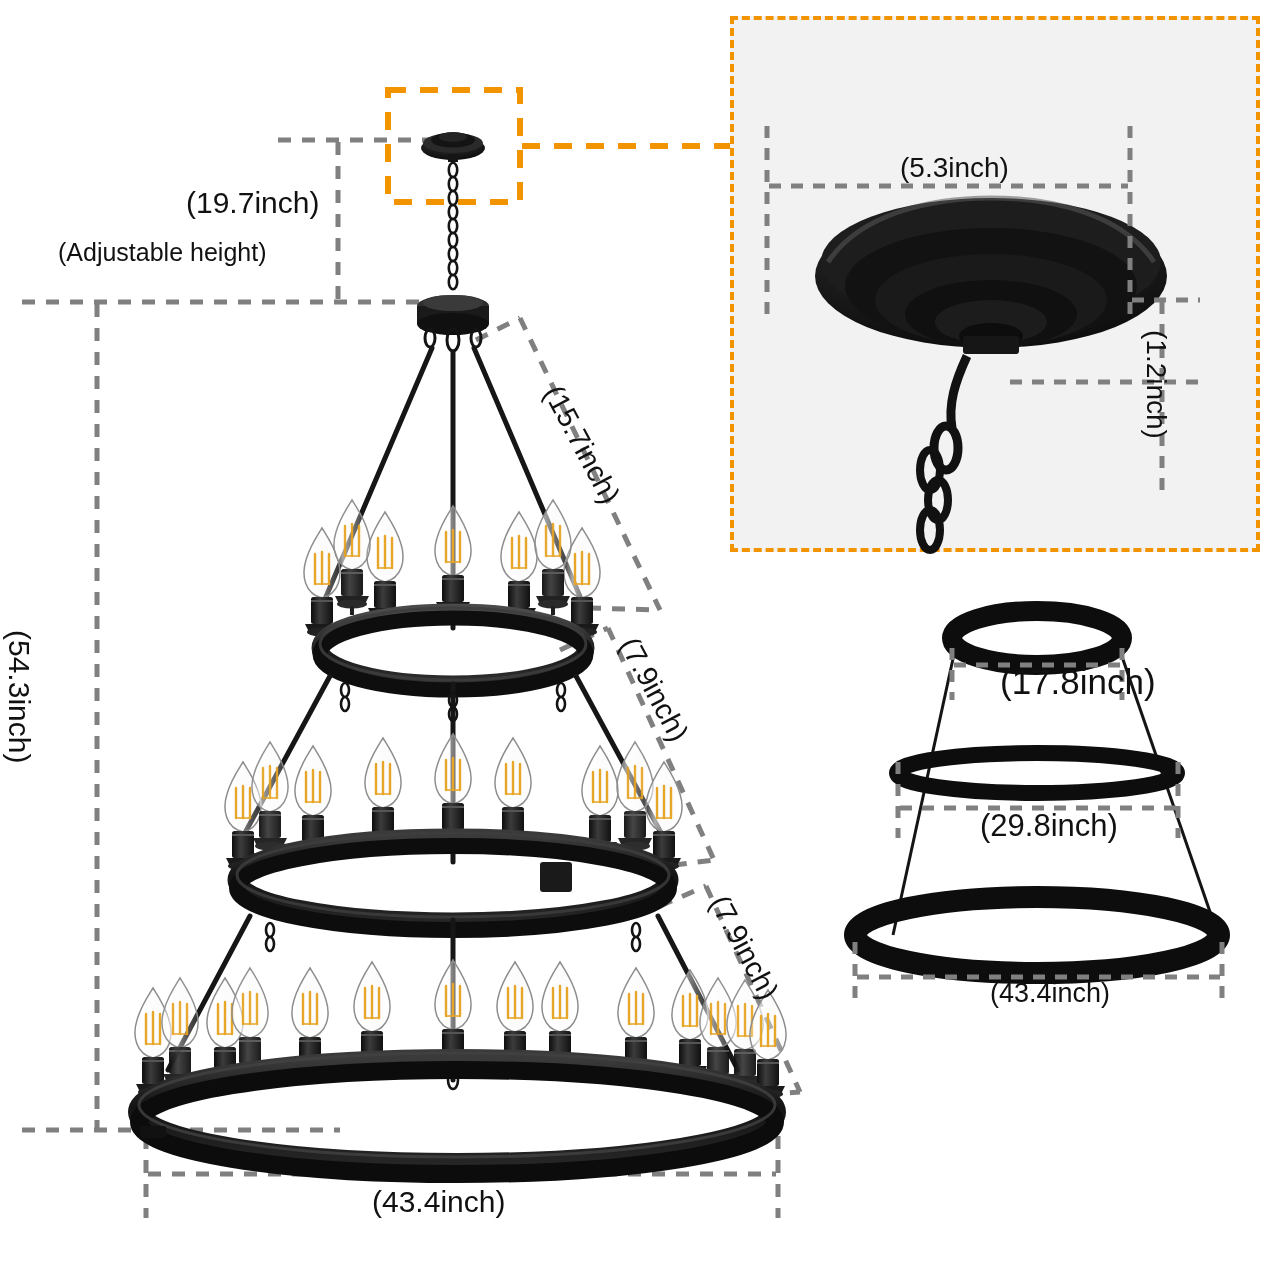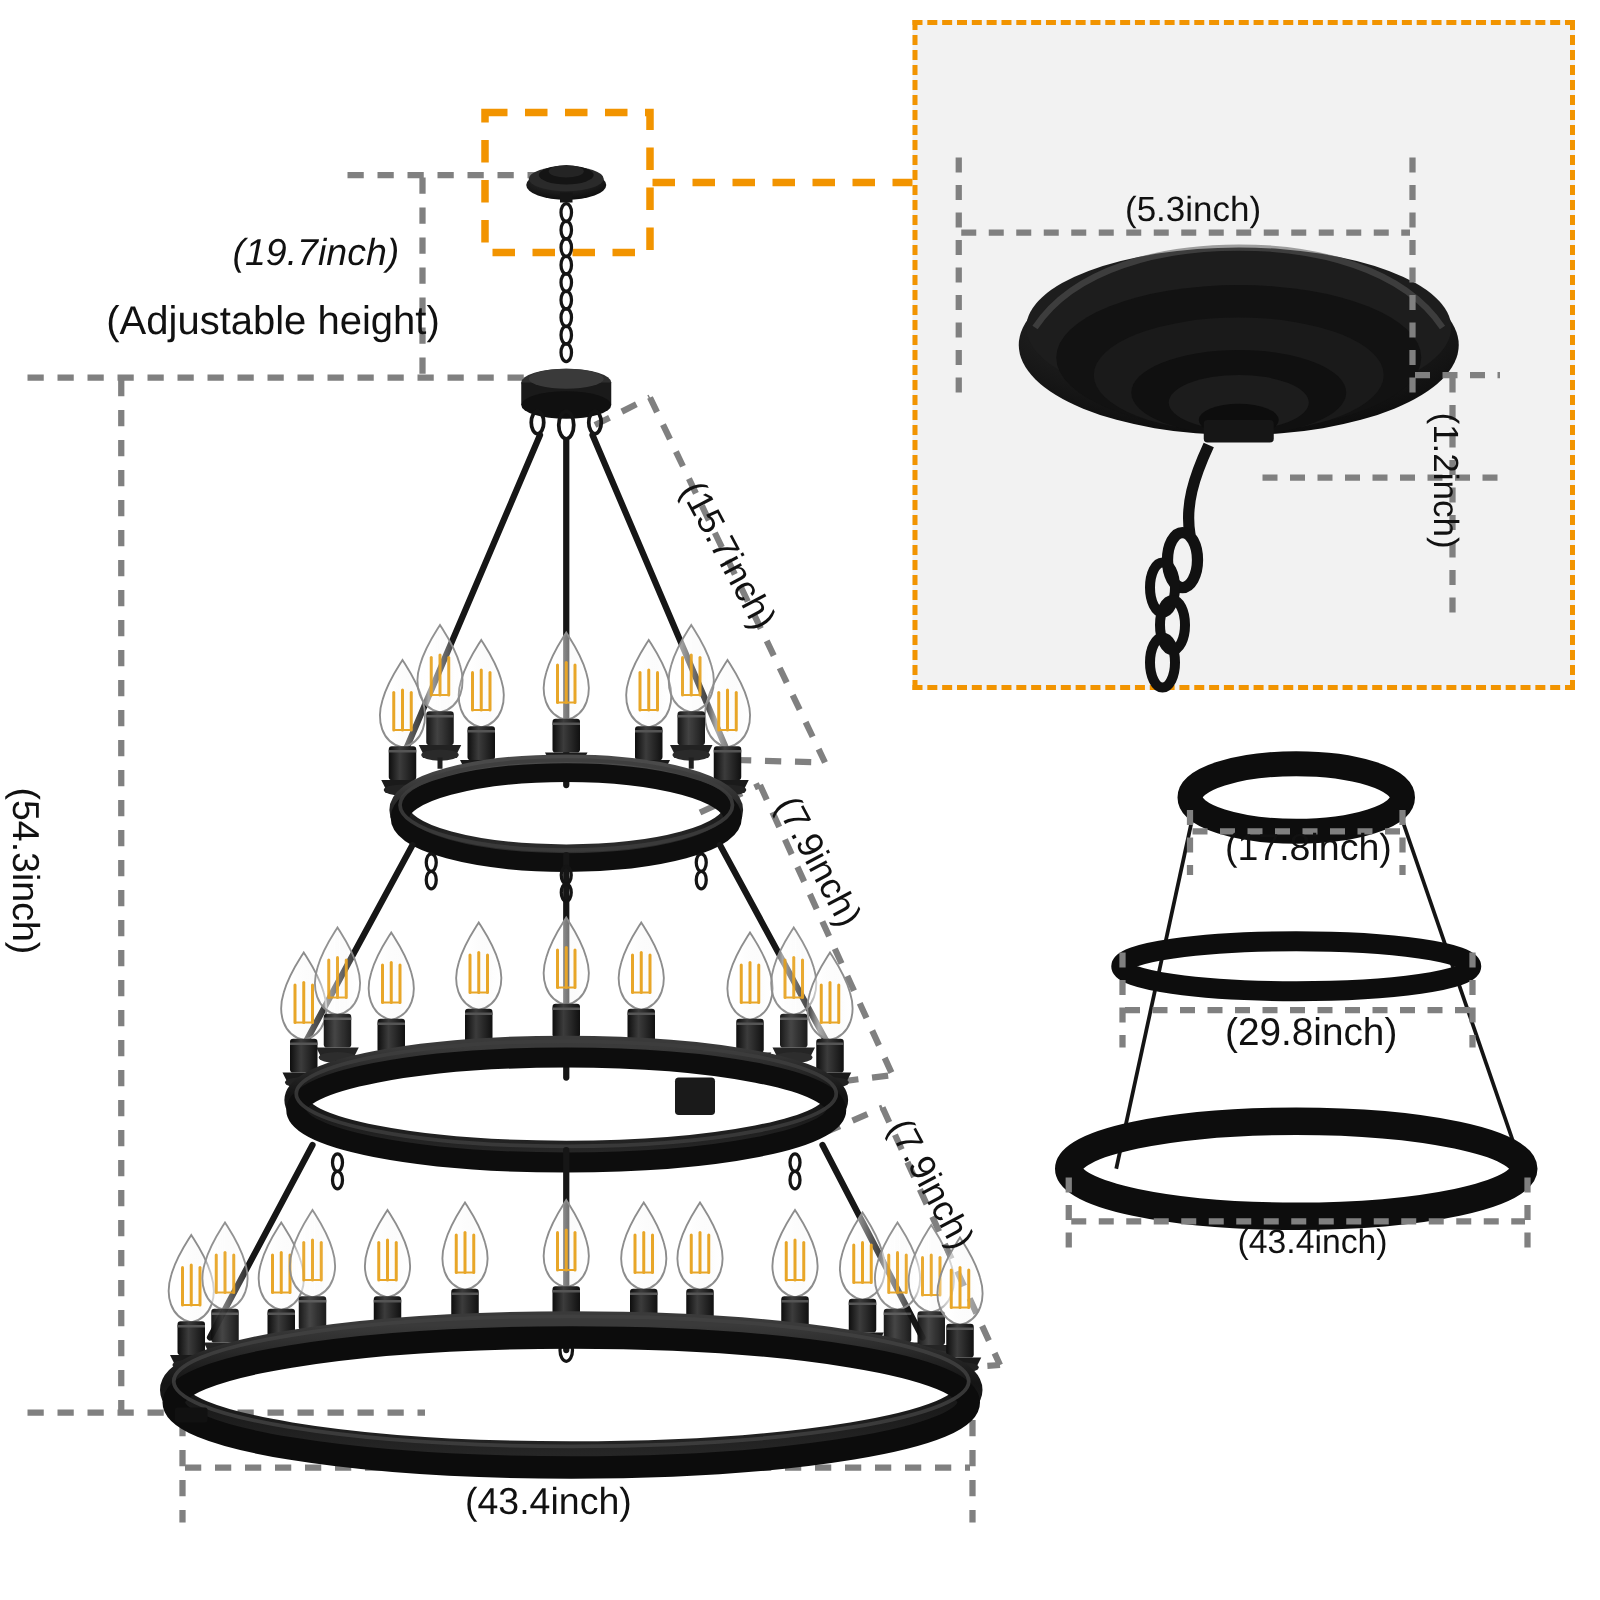--- a/index.html
+++ b/index.html
@@ -17,22 +17,22 @@
     font-family:"Liberation Sans", sans-serif;
     color:#111111;
     white-space:nowrap;
     font-weight:400;
   }
   .inset-panel{
     position:absolute;
     background:#f2f2f2;
     border:4px dashed #f29400;
   }
-  .lbl-197{left:186px; top:186px; font-size:30px;font-style:italic;}
-  .lbl-adj{left:58px; top:238px; font-size:32px;margin-left:27px;}
+  .lbl-197{left:186px; top:186px; font-size:30px;}
+  .lbl-adj{left:58px; top:238px; font-size:25px;}
   .lbl-543{
     left:36px; top:630px; font-size:30px;
     transform-origin:left top;
     transform:rotate(90deg);
   }
   .lbl-434b{left:372px; top:1185px; font-size:30px;}
   .lbl-157{
     left:566px; top:380px; font-size:29px;
     transform-origin:left top;
     transform:rotate(62deg);
@@ -46,21 +46,21 @@
     left:732px; top:890px; font-size:29px;
     transform-origin:left top;
     transform:rotate(62deg);
   }
   .lbl-53{left:900px; top:152px; font-size:28px;}
   .lbl-12{
     left:1172px; top:330px; font-size:28px;
     transform-origin:left top;
     transform:rotate(90deg);
   }
-  .lbl-178{left:980px; top:662px; font-size:30px;}
+  .lbl-178{left:1000px; top:662px; font-size:35px;}
   .lbl-298{left:980px; top:808px; font-size:31px;}
   .lbl-434r{left:990px; top:978px; font-size:27px;}
 </style>
 </head>
 <body>
 
 <div id="stage">
 
   <div class="inset-panel" style="left:730px; top:16px; width:522px; height:528px;"></div>
 

